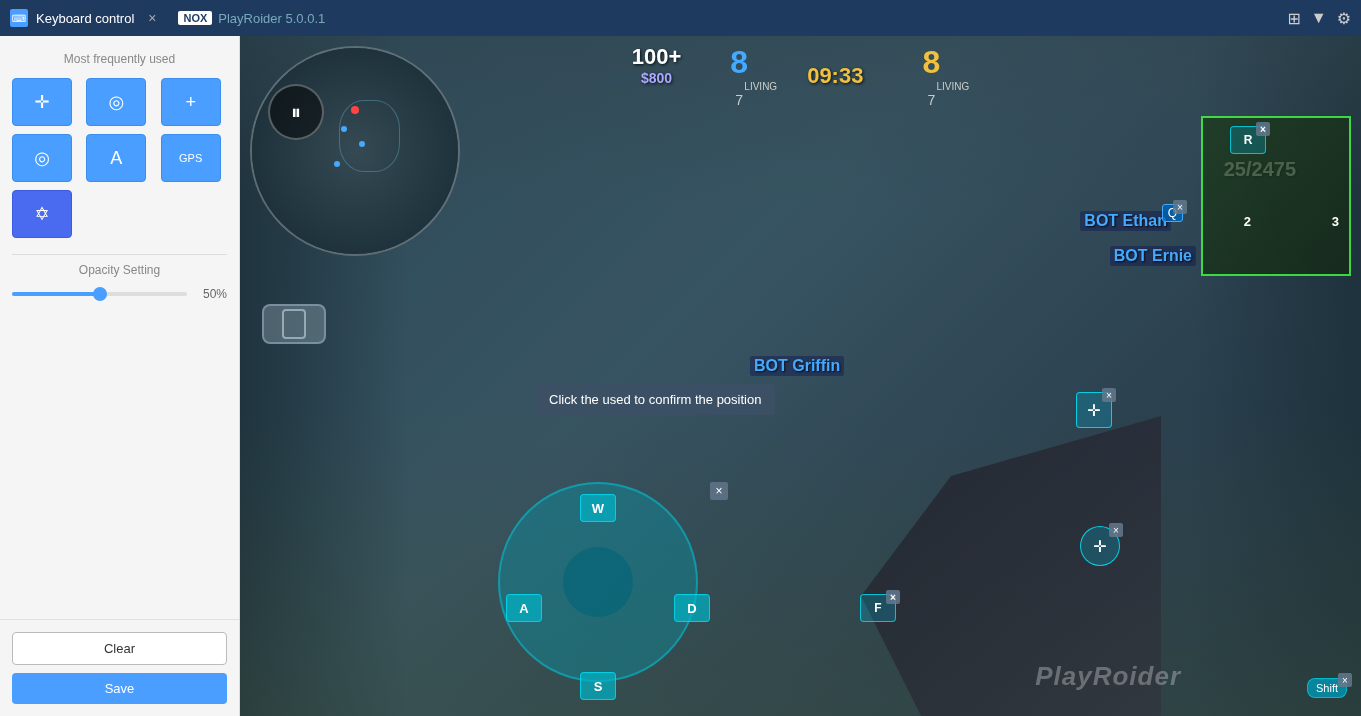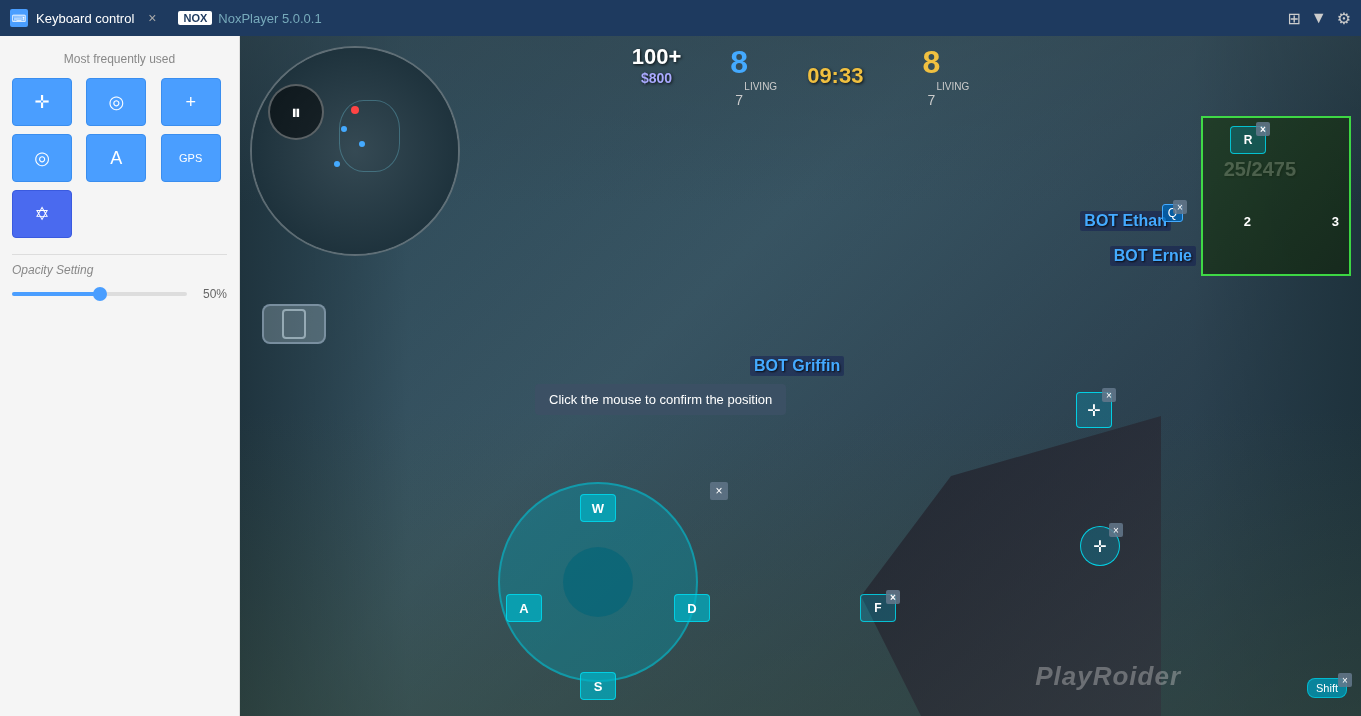--- a/index.html
+++ b/index.html
@@ -93,21 +93,21 @@
       border-color: #3a5adf;
       width: 60px;
     }
     .divider {
       height: 1px; background: #ddd; margin: 8px 0;
     }
     .opacity-section {
       margin-top: 8px;
     }
     .opacity-title {
-      font-size: 12px; color: #888; text-align: left; margin-bottom: 10px; font-style: italic;
+      font-size: 12px; color: #888; text-align: center; margin-bottom: 10px;
     }
     .slider-row {
       display: flex; align-items: center; gap: 8px;
     }
     .slider-track {
       flex: 1; height: 4px; background: #ddd; border-radius: 2px; position: relative;
     }
     .slider-fill {
       height: 100%; background: #4a9eff; border-radius: 2px; width: 50%;
     }
@@ -348,21 +348,21 @@
 <body>
 
 <div class="top-bar">
   <div class="top-bar-left">
     <div class="top-bar-icon">⌨</div>
     <span>Keyboard control</span>
     <button class="close-btn">×</button>
   </div>
   <div class="top-bar-brand">
     <span class="nox-logo">NOX</span>
-    <span>NoxPlayer 5.0.0.1</span>
+    <span>PlayRoider 5.0.0.1</span>
   </div>
   <div class="top-bar-right">
     <span>⊞</span>
     <span>▼</span>
     <span>⚙</span>
   </div>
 </div>
 
 <div class="main-content">
 
@@ -382,20 +382,24 @@
       <div class="opacity-section">
         <div class="opacity-title">Opacity Setting</div>
         <div class="slider-row">
           <div class="slider-track">
             <div class="slider-fill"></div>
             <div class="slider-thumb"></div>
           </div>
           <span class="slider-value">50%</span>
         </div>
       </div>
+    </div>
+    <div class="sidebar-footer">
+      <button class="btn-clear">Clear</button>
+      <button class="btn-save">Save</button>
     </div>
   </div>
 
   <div class="game-area">
     <div class="game-scene"></div>
 
     <div class="gun-arm"></div>
 
     <div class="hud-top">
       <div class="hud-stats-left">
@@ -424,21 +428,21 @@
         <div class="minimap-dot blue1"></div>
         <div class="minimap-dot blue2"></div>
         <div class="minimap-dot blue3"></div>
       </div>
     </div>
 
     <div class="pause-btn">⏸</div>
 
     <div class="scroll-icon"></div>
 
-    <div class="tooltip-box">Click the mouse to confirm the position</div>
+    <div class="tooltip-box">Click the used to confirm the position</div>
 
     <div class="bot-label" style="top:320px; left:510px;">BOT Griffin</div>
     <div class="bot-label" style="top:175px; right:190px;">
       <span>BOT Ethan</span>
     </div>
     <div class="bot-label" style="top:210px; right:165px;text-align:center;">BOT Ernie</div>
 
     <div class="ammo-display">25/2475</div>
 
     <div class="right-map">

